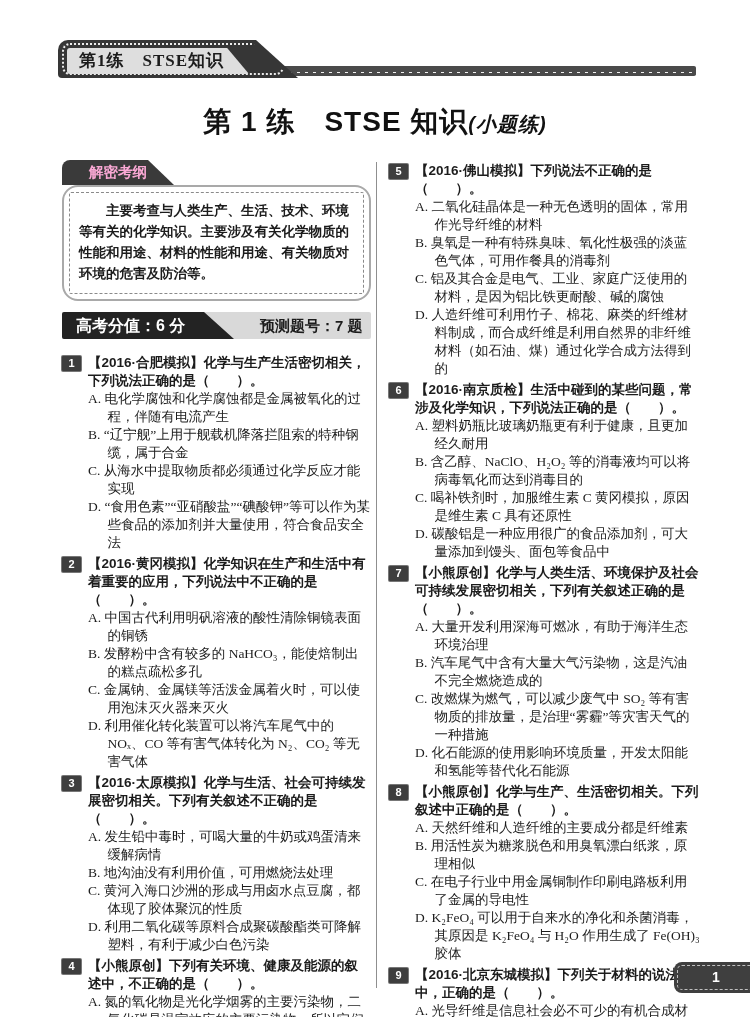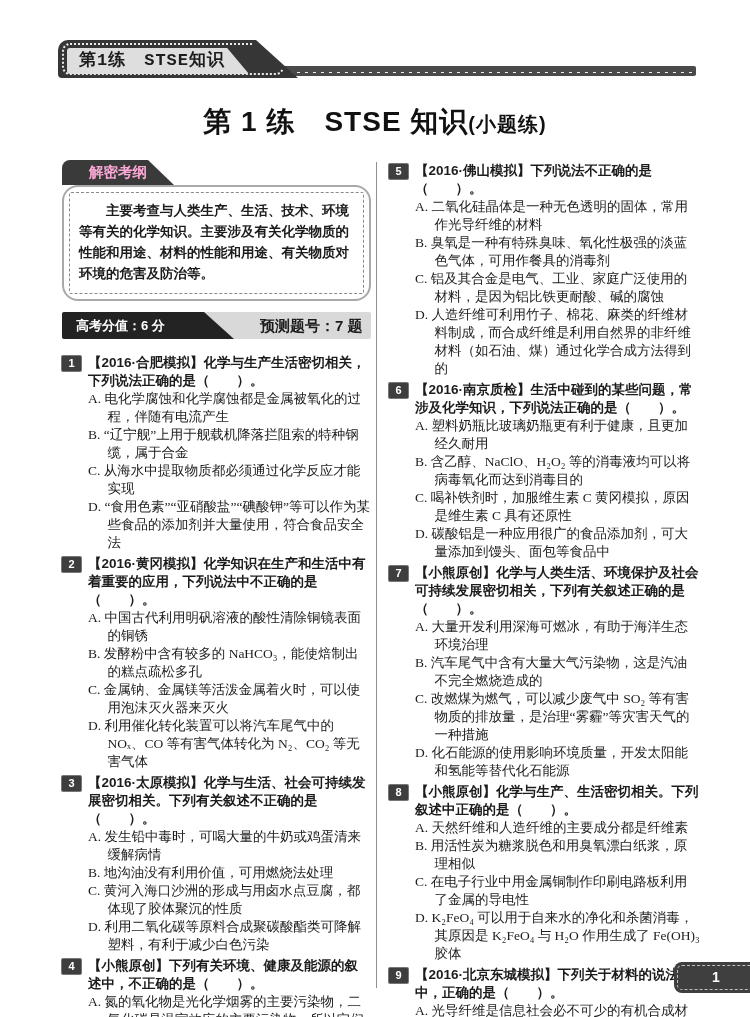--- a/index.html
+++ b/index.html
@@ -14,28 +14,28 @@
     background-image:repeating-linear-gradient(90deg,#4a4a4a 0 5px,#f2f2f2 5px 8px);
     background-size:100% 4px; background-position:0 3px; background-repeat:no-repeat;
     box-shadow:inset 0 0 0 10px rgba(74,74,74,0); border-top:3px solid #4a4a4a; border-bottom:3px solid #4a4a4a; }
   .hdr-tab { position:absolute; left:0; top:0; width:240px; height:38px; background:#363636;
     border-radius:10px 6px 0 4px; clip-path:polygon(0 0,198px 0,240px 100%,0 100%); }
   .hdr-tab-dots { position:absolute; left:4px; top:3px; right:14px; bottom:3px;
     border:2px dotted #ffffff; border-radius:8px; opacity:.9;
     clip-path:polygon(0 0,190px 0,228px 100%,0 100%); }
   .hdr-label { position:absolute; left:9px; top:8px; width:182px; height:26px; background:#dedede;
     clip-path:polygon(0 0,88% 0,100% 100%,0 100%); border-radius:3px;
-    font-family:Liberation Mono, monospace; font-weight:700; font-size:17px;
+    font-family:Liberation Serif, serif; font-weight:700; font-size:17px;
     line-height:26px; padding-left:12px; color:#1c1c1c; letter-spacing:1px; }
 
   
   .main-title { position:absolute; left:0; top:103px; width:750px; text-align:center;
     font-family:"Liberation Sans","DejaVu Sans",sans-serif; font-weight:700; font-size:28px;
     color:#111; letter-spacing:1px; }
-  .main-title .suffix { font-size:20px; font-weight:700; }
+  .main-title .suffix { font-size:20px; font-weight:700;font-style:italic; }
 
   
   .col-divider { position:absolute; left:376px; top:162px; width:1px; height:826px; background:#8f8f8f; }
   .col { position:absolute; top:160px; font-size:13.5px; line-height:18px; }
   .col-left { left:62px; width:309px; }
   .col-right { left:389px; width:311px; top:162px; }
 
   
   .outline-tab { position:relative; width:112px; height:25px; background:#3a3a3a; color:#f9a8d4;
     font-family:"Liberation Sans","DejaVu Sans",sans-serif; font-weight:700; font-size:14.5px;
@@ -43,21 +43,21 @@
     clip-path:polygon(0 0,86px 0,112px 100%,0 100%); }
   .outline-box { position:relative; border:2px solid #a9a9a9; border-radius:16px; padding:5px;
     margin-bottom:11px; }
   .outline-inner { border:1px dashed #8a8a8a; border-radius:2px; padding:7px 9px 9px;
     font-size:13.5px; line-height:21px; text-indent:2em; font-weight:700; }
 
   
   .score-bar { position:relative; height:27px; background:#d9d9d9; border-radius:2px;
     margin-bottom:15px; font-family:"Liberation Sans","DejaVu Sans",sans-serif; font-weight:700; }
   .score-left { position:absolute; left:0; top:0; height:27px; width:172px; background:#232323;
-    color:#ffffff; font-size:13px; line-height:27px; padding-left:14px;
+    color:#ffffff; font-size:16px; line-height:27px; padding-left:14px;
     clip-path:polygon(0 0,142px 0,172px 100%,0 100%); border-radius:2px 0 0 2px; }
   .score-right { position:absolute; left:198px; top:0; height:37px; color:#1c1c1c;
     font-size:15px; line-height:27px; }
 
   
   .question { margin-bottom:3px; }
   .q-stem { position:relative; margin-left:26px; font-weight:700;
     font-family:"Liberation Sans","DejaVu Sans",sans-serif; }
   .q-badge { position:absolute; left:-26px; top:1.5px; min-width:19px; height:15px; padding:0 2px;
     background:#3e3e3e; color:#fff; font-family:"Liberation Sans","DejaVu Sans",sans-serif;

